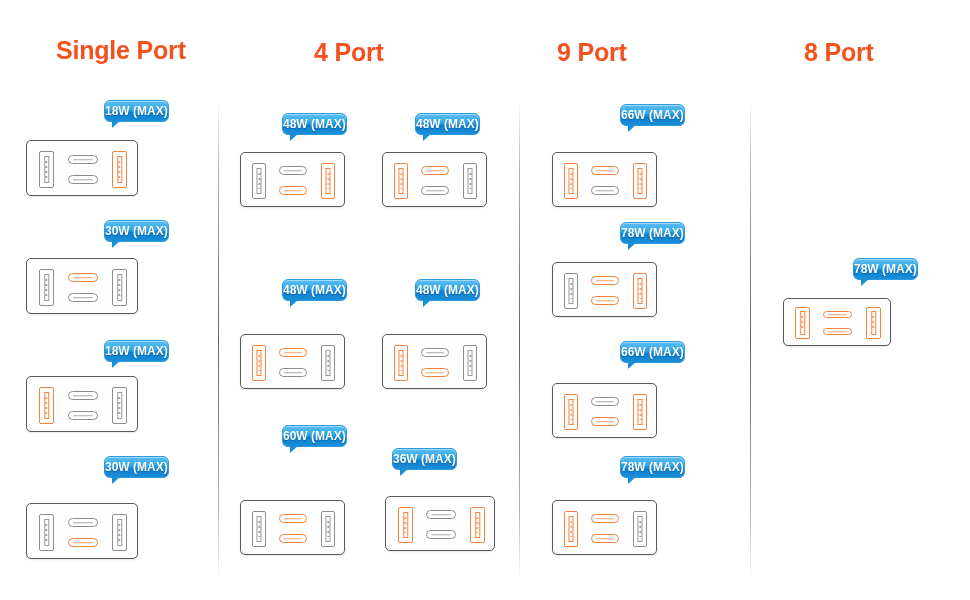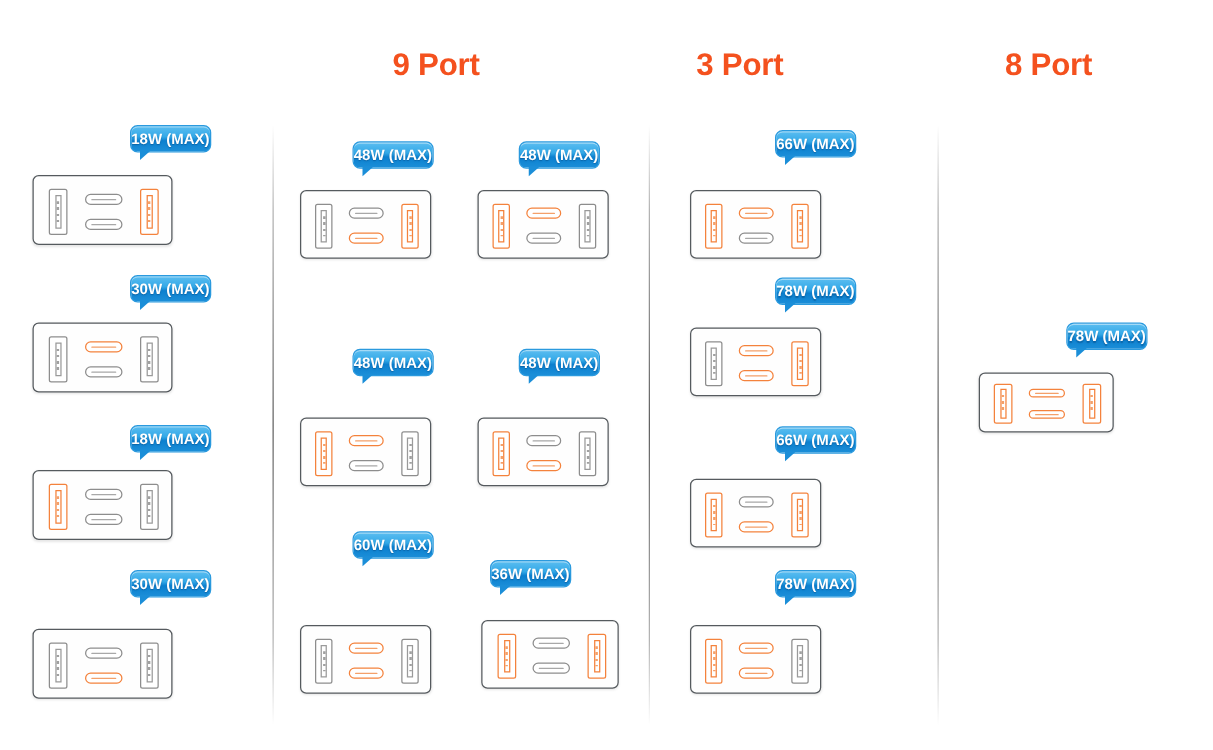--- a/index.html
+++ b/index.html
@@ -146,22 +146,23 @@
     height: 1.6px;
     background: #a8a8a8;
     border-radius: 1px;
   }
   .usbc.on .bar { background: #f4a06a; }
 </style>
 </head>
 <body>
 
 <div id="stage">
-    <div class="col-header" style="left: 314px; top: 38px;">9 Port</div>
-    <div class="col-header" style="left: 557px; top: 38px;">3 Port</div>
+    <div class="col-header" style="left: 56px; top: 36px;">Single Port</div>
+    <div class="col-header" style="left: 314px; top: 38px;">4 Port</div>
+    <div class="col-header" style="left: 557px; top: 38px;">9 Port</div>
     <div class="col-header" style="left: 804px; top: 38px;">8 Port</div>
     <div class="divider" style="left: 218px; top: 100px; height: 480px;"></div>
     <div class="divider" style="left: 519px; top: 100px; height: 480px;"></div>
     <div class="divider" style="left: 750px; top: 100px; height: 480px;"></div>
     <div class="bubble" style="left: 104px; top: 100px;">
       <span class="bubble-label">18W (MAX)</span>
       <div class="bubble-tail"></div>
     </div>
     <div class="device" style="left: 26px; top: 140px; width: 112px; height: 56px;">
       <div class="device-inner">

